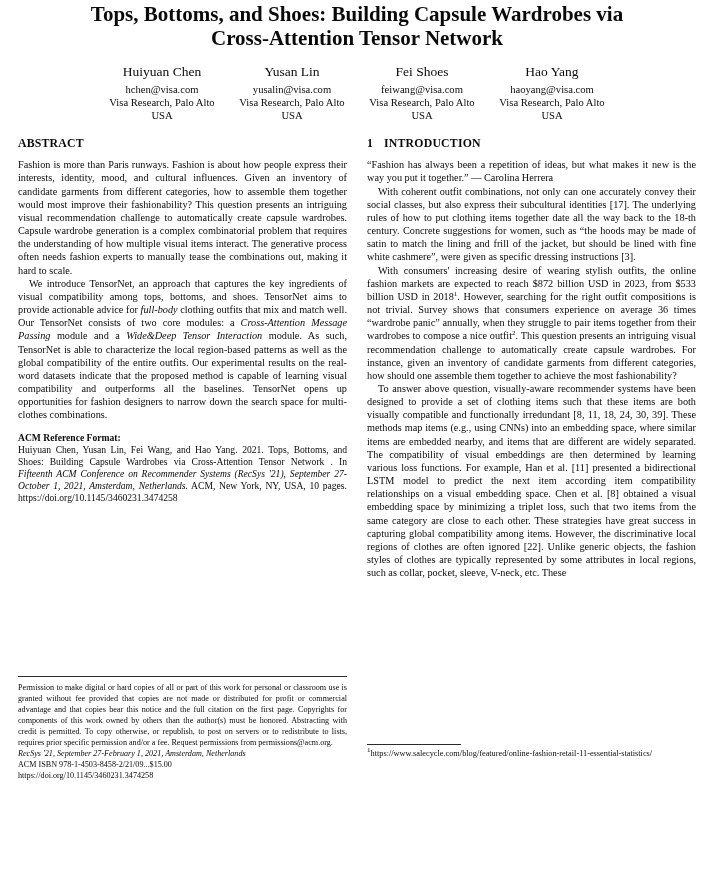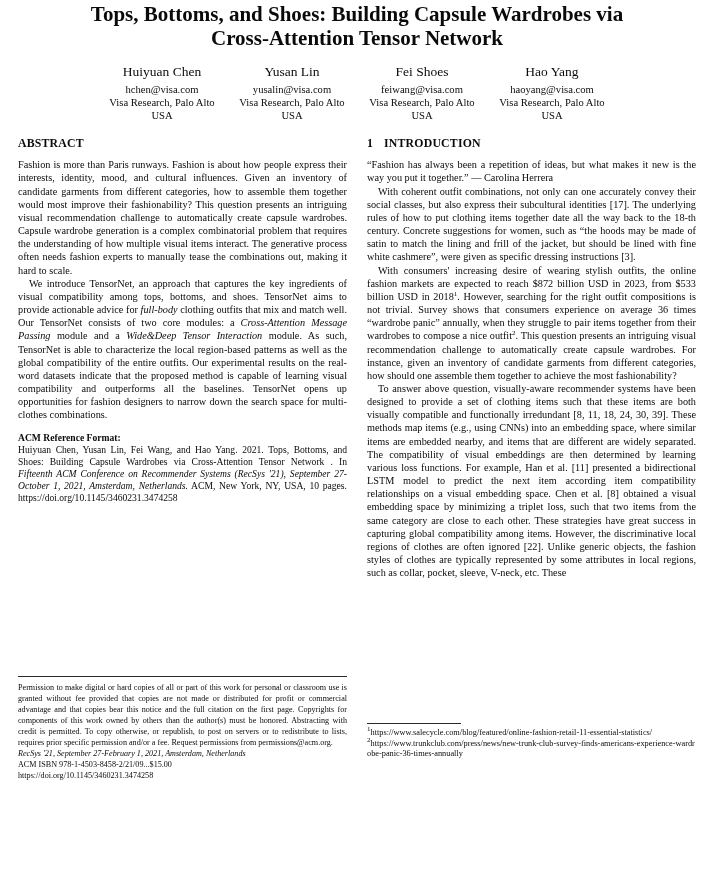--- a/index.html
+++ b/index.html
@@ -107,18 +107,17 @@
     <div class="col">
       <h2 class="sec"><span class="secnum">1</span><span>INTRODUCTION</span></h2>
       <p class="body-p"><span style="">“Fashion has always been a repetition of ideas, but what makes it new is the way you put it together.”</span><span> — Carolina Herrera</span></p>
       <p class="body-p indent"><span>With coherent outfit combinations, not only can one accurately convey their social classes, but also express their subcultural identities [17]. The underlying rules of how to put clothing items together date all the way back to the 18-th century. Concrete suggestions for women, such as “the hoods may be made of satin to match the lining and frill of the jacket, but should be lined with fine white cashmere”, were given as specific dressing instructions [3].</span></p>
       <p class="body-p indent"><span>With consumers' increasing desire of wearing stylish outfits, the online fashion markets are expected to reach $872 billion USD in 2023, from $533 billion USD in 2018</span><sup>1</sup><span>. However, searching for the right outfit compositions is not trivial. Survey shows that consumers experience on average 36 times “wardrobe panic” annually, when they struggle to pair items together from their wardrobes to compose a nice outfit</span><sup>2</sup><span>. This question presents an intriguing visual recommendation challenge to automatically create capsule wardrobes. For instance, given an inventory of candidate garments from different categories, how should one assemble them together to achieve the most fashionability?</span></p>
       <p class="body-p indent"><span>To answer above question, visually-aware recommender systems have been designed to provide a set of clothing items such that these items are both visually compatible and functionally irredundant [8, 11, 18, 24, 30, 39]. These methods map items (e.g., using CNNs) into an embedding space, where similar items are embedded nearby, and items that are different are widely separated. The compatibility of visual embeddings are then determined by learning various loss functions. For example, Han et al. [11] presented a bidirectional LSTM model to predict the next item according item compatibility relationships on a visual embedding space. Chen et al. [8] obtained a visual embedding space by minimizing a triplet loss, such that two items from the same category are close to each other. These strategies have great success in capturing global compatibility among items. However, the discriminative local regions of clothes are often ignored [22]. Unlike generic objects, the fashion styles of clothes are typically represented by some attributes in local regions, such as collar, pocket, sleeve, V-neck, etc. These</span></p>
 
       <div class="footnotes">
         <div class="fn-rule"></div>
         <p><sup>1</sup><span>https://www.salecycle.com/blog/featured/online-fashion-retail-11-essential-statistics/</span></p>
-        <p><sup>2</sup><span>https://www.trunkclub.com/press/news/new-trunk-club-survey-finds-americans-experience-wardrobe-panic-36-times-annually</span></p>
       </div>
     </div>
 
   </div>
 </div>
 
 </body></html>

